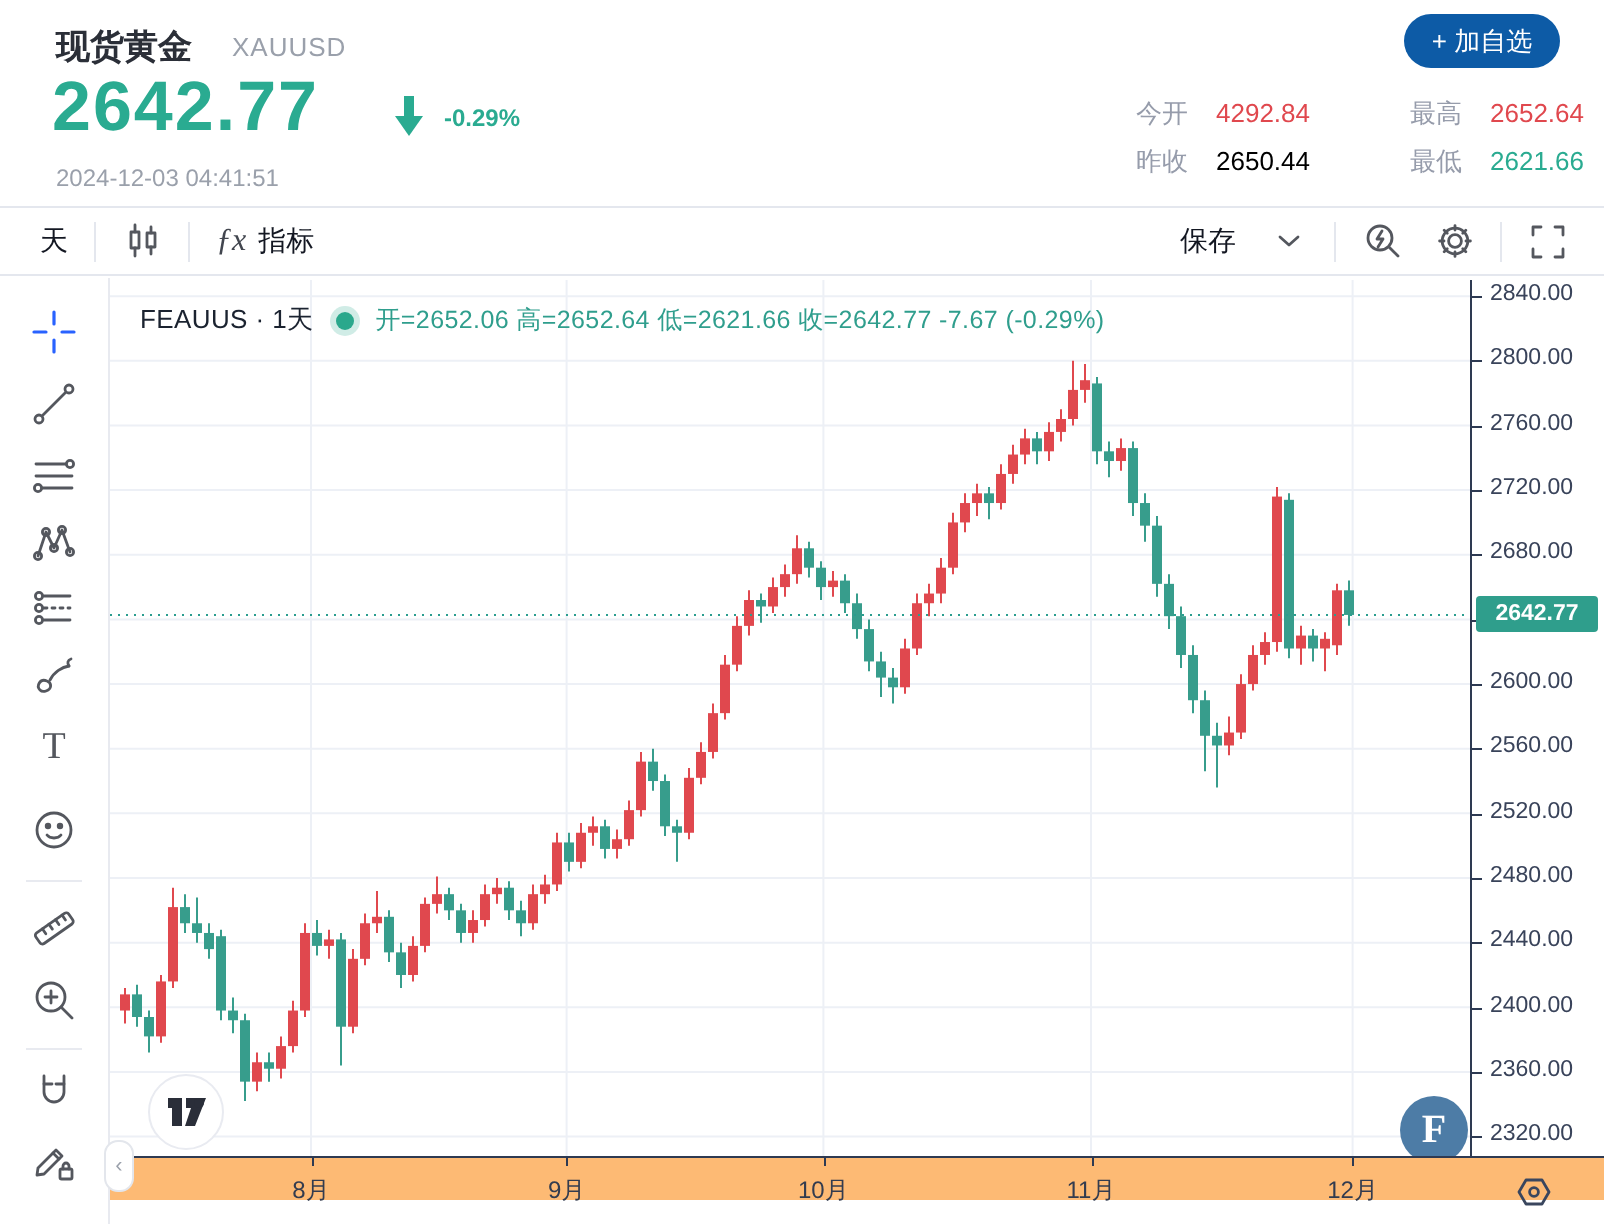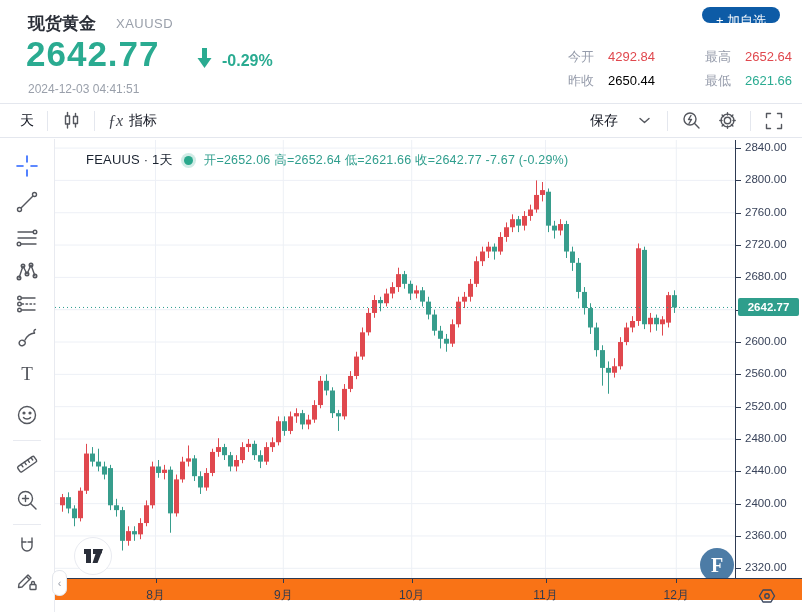--- a/index.html
+++ b/index.html
@@ -4,26 +4,26 @@
 <style>
   html,body{margin:0;padding:0;background:#fff;}
   .app{position:relative;width:802px;height:612px;background:#ffffff;
        font-family:"Liberation Sans",sans-serif;overflow:hidden;color:#1b2330;}
 
   
   .hdr-title{position:absolute;left:28px;top:12px;font-size:17px;font-weight:bold;color:#2b2f38;}
   .hdr-symbol{position:absolute;left:103px;top:16px;font-size:13px;color:#9aa0ab;letter-spacing:.5px;margin-left:13px;}
   .hdr-price{position:absolute;left:26px;top:34px;font-size:35px;font-weight:bold;color:#2aab91;letter-spacing:1px;}
   .hdr-arrow{position:absolute;left:196px;top:48px;width:17px;height:21px;}
-  .hdr-pct{position:absolute;left:222px;top:52px;font-size:16px;font-weight:bold;color:#2aab91;}
+  .hdr-pct{position:absolute;left:222px;top:52px;font-size:12px;font-weight:bold;color:#2aab91;}
   .hdr-time{position:absolute;left:28px;top:82px;font-size:12px;color:#9aa0ab;}
   .stat{position:absolute;font-size:13px;height:16px;line-height:16px;}
   .stat .lbl{color:#969cab;margin-right:14px;}
   .v-red{color:#e0484e;} .v-dark{color:#000000;} .v-teal{color:#2aab91;}
-  .watch-btn{position:absolute;left:702px;top:7px;width:78px;height:16px;border-radius:14px;
+  .watch-btn{position:absolute;left:702px;top:7px;width:78px;height:27px;border-radius:14px;
              background:#0d5ba6;color:#fff;font-size:13px;line-height:27px;text-align:center;cursor:pointer;}
 
   
   .toolbar{position:absolute;left:0;top:103px;width:802px;height:35px;background:#fff;
            border-top:1px solid #e4e7ee;border-bottom:1px solid #e4e7ee;
            display:flex;align-items:center;box-sizing:border-box;padding:0 18px 0 20px;}
   .tb-item{font-size:14px;color:#131722;cursor:pointer;display:flex;align-items:center;gap:6px;}
   .tb-div{width:1px;height:20px;background:#e4e7ee;margin:0 13px;}
   .tb-spacer{flex:1;}
   .fx-glyph{font-family:"Liberation Serif",serif;font-style:italic;font-size:16px;color:#42464f;}
@@ -33,34 +33,34 @@
 
   
   .sidebar{position:absolute;left:0;top:139px;width:55px;height:473px;background:#fff;
            border-right:1px solid #e8eaf0;box-sizing:border-box;}
   .s-icon{position:absolute;left:14px;width:26px;height:26px;cursor:pointer;}
   .s-div{position:absolute;left:13px;width:28px;height:1px;background:#e8eaf0;}
 
   
   .pane{position:absolute;left:55px;top:139px;width:680px;height:439px;background:#fff;}
   #chart-svg{position:absolute;left:55px;top:140px;}
-  .legend{position:absolute;left:70px;top:151px;display:flex;align-items:center;gap:9px;font-size:13px;margin-left:16px;}
+  .legend{position:absolute;left:70px;top:151px;display:flex;align-items:center;gap:9px;font-size:13px;}
   .legend .sym{color:#1b2330;font-weight:500;letter-spacing:.2px;}
   .legend .dot{width:9px;height:9px;border-radius:50%;background:#2aa88c;
                box-shadow:0 0 0 3px rgba(42,168,140,.22);margin:0 2px;}
   .legend .ohlc{color:#2f9e8d;font-size:12.5px;letter-spacing:.2px;}
 
   .price-axis{position:absolute;left:735px;top:140px;width:67px;height:438px;background:#fff;
               border-left:1.5px solid #2e3a52;box-sizing:border-box;}
   .pa-lbl{position:absolute;left:9px;font-size:11.5px;font-weight:500;color:#39435a;white-space:nowrap;}
   .pa-tick{position:absolute;left:0;width:5px;height:1px;background:#2e3a52;}
   .price-tag{position:absolute;left:2px;width:61px;height:18px;background:#2f9e8c;border-radius:2px;
              color:#fff;font-size:11.5px;font-weight:bold;text-align:center;line-height:18px;}
 
-  .time-axis{position:absolute;left:55px;top:578px;width:747px;height:22px;background:#f97316;
+  .time-axis{position:absolute;left:55px;top:578px;width:747px;height:22px;background:#fdba74;
              border-top:1.5px solid #2e3a52;box-sizing:border-box;}
   .ta-lbl{position:absolute;top:8px;transform:translateX(-50%);font-size:12px;font-weight:500;color:#333c4f;}
   .ta-tick{position:absolute;top:0;width:1px;height:4px;background:#2e3a52;}
   .ta-gear{position:absolute;left:703px;top:8px;width:18px;height:18px;cursor:pointer;}
 
   .collapse-tab{position:absolute;left:52px;top:570px;width:13px;height:24px;background:#fff;
                 border:1px solid #e3e6ec;border-radius:7px;color:#9aa0ab;font-size:11px;
                 display:flex;align-items:center;justify-content:center;cursor:pointer;z-index:5;}
 
   .tv-mark{position:absolute;left:74px;top:537px;width:36px;height:36px;border-radius:50%;

